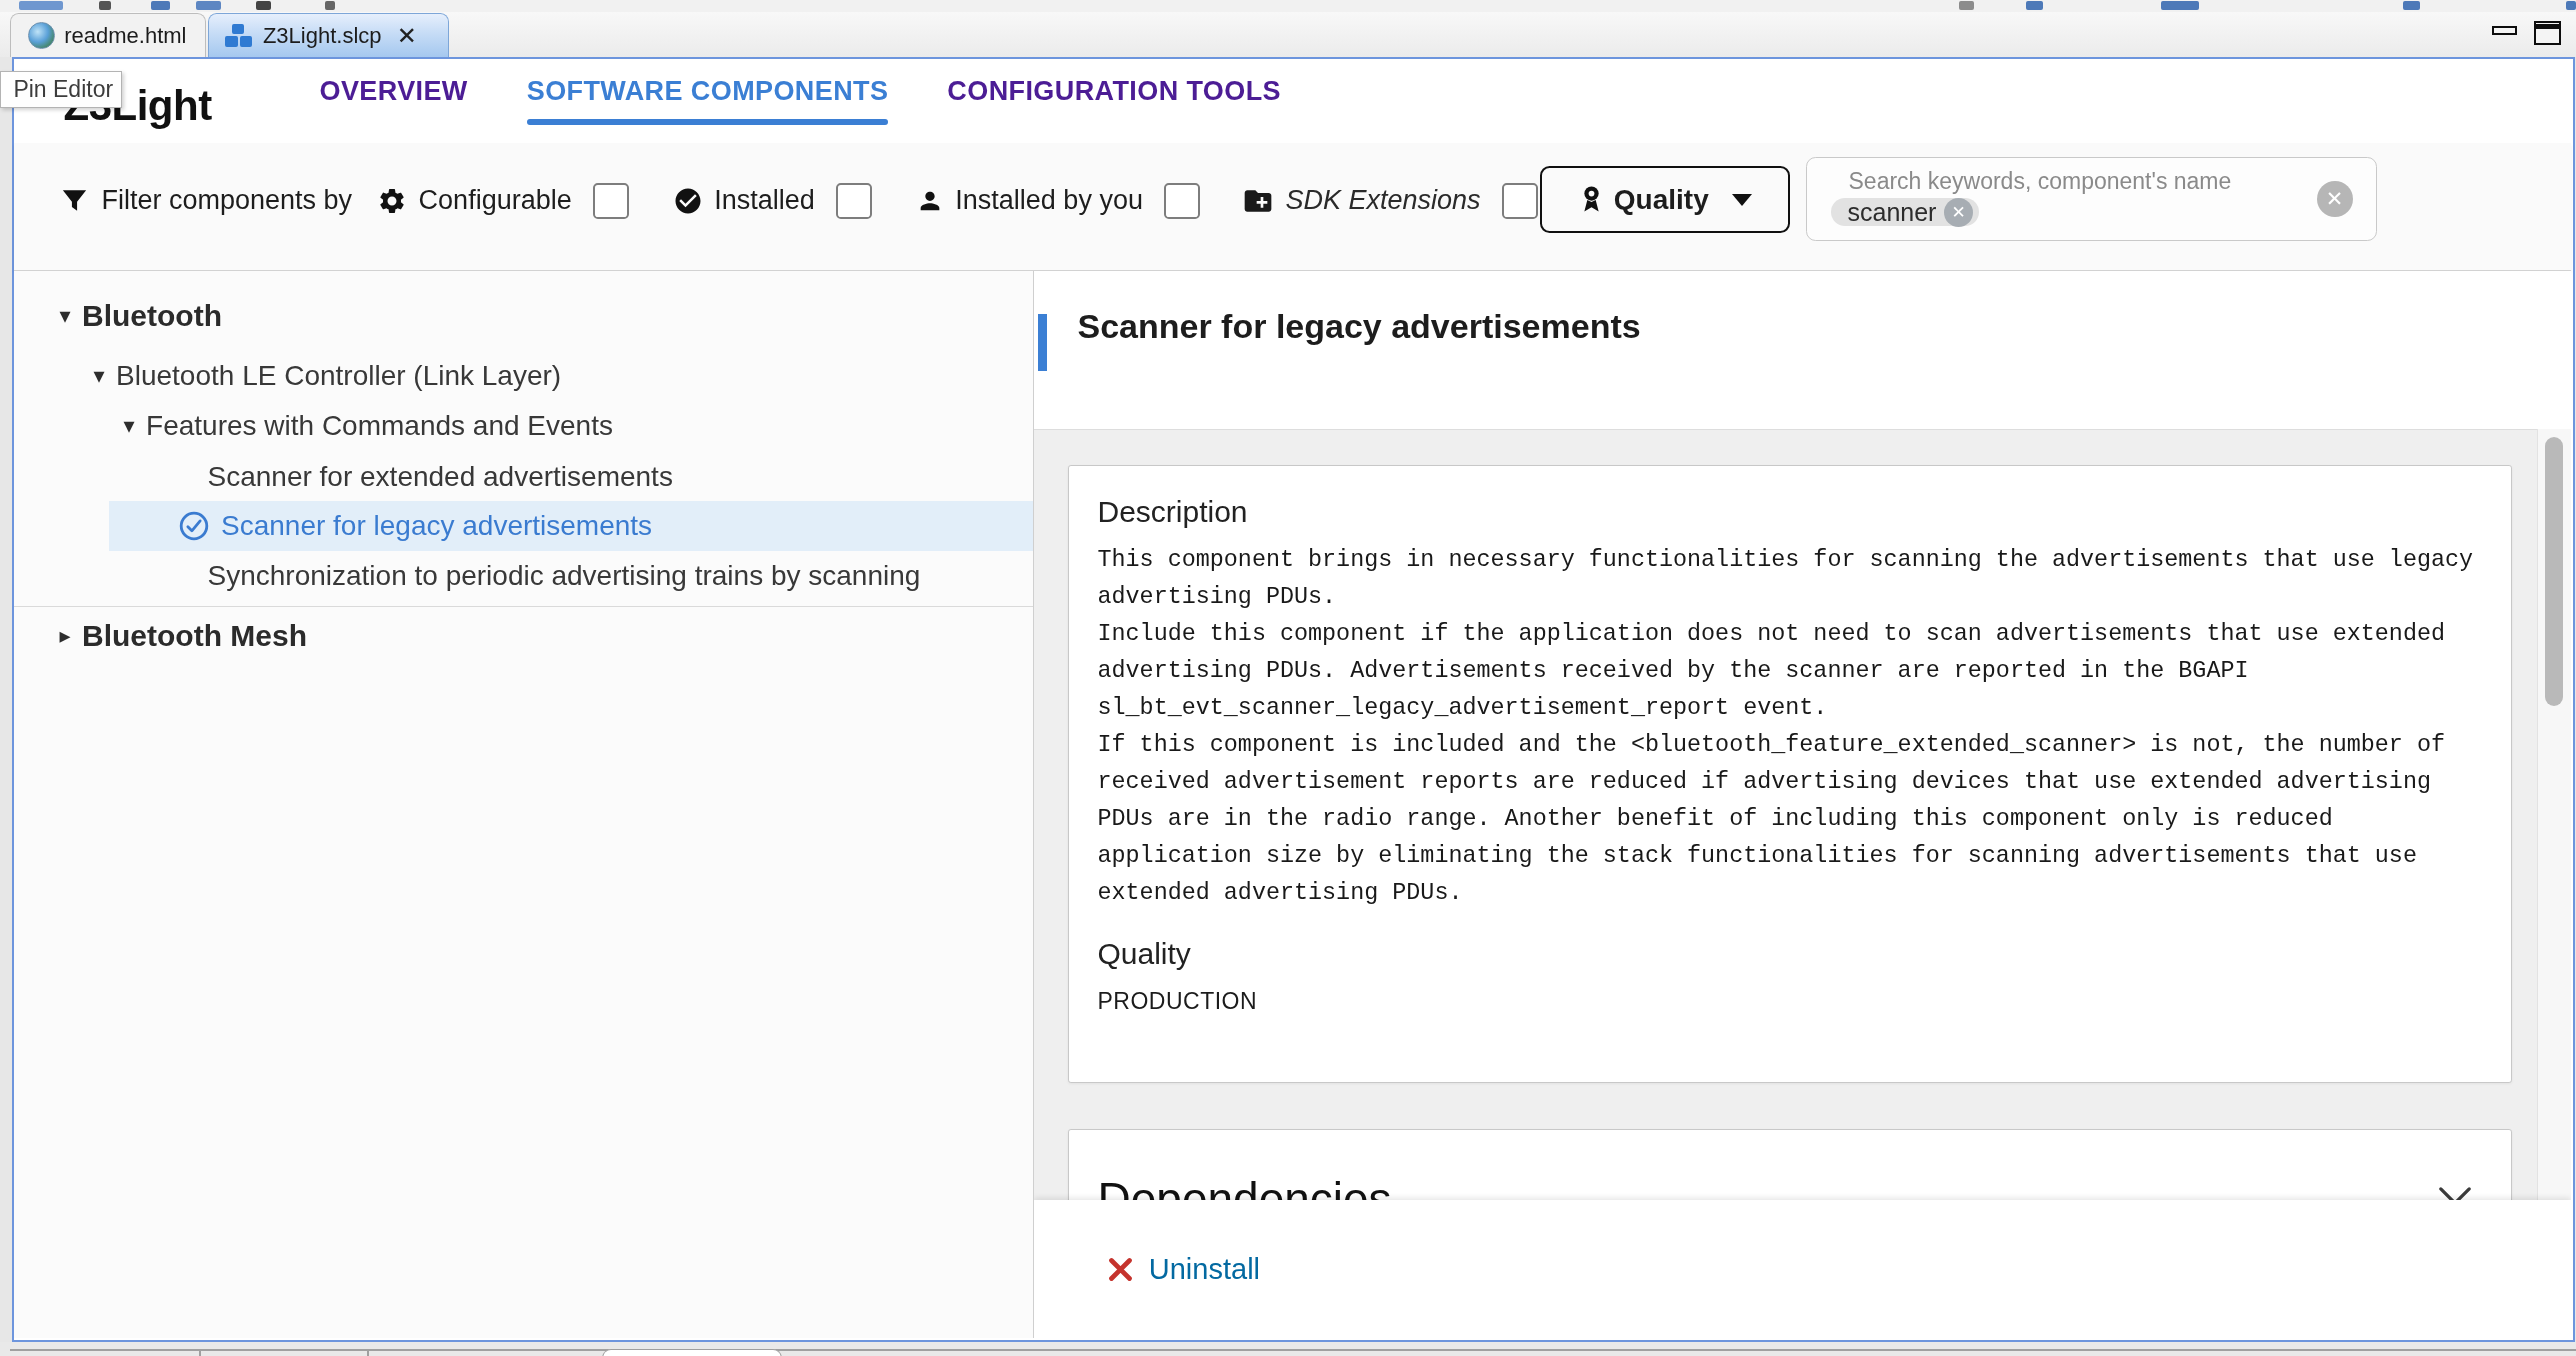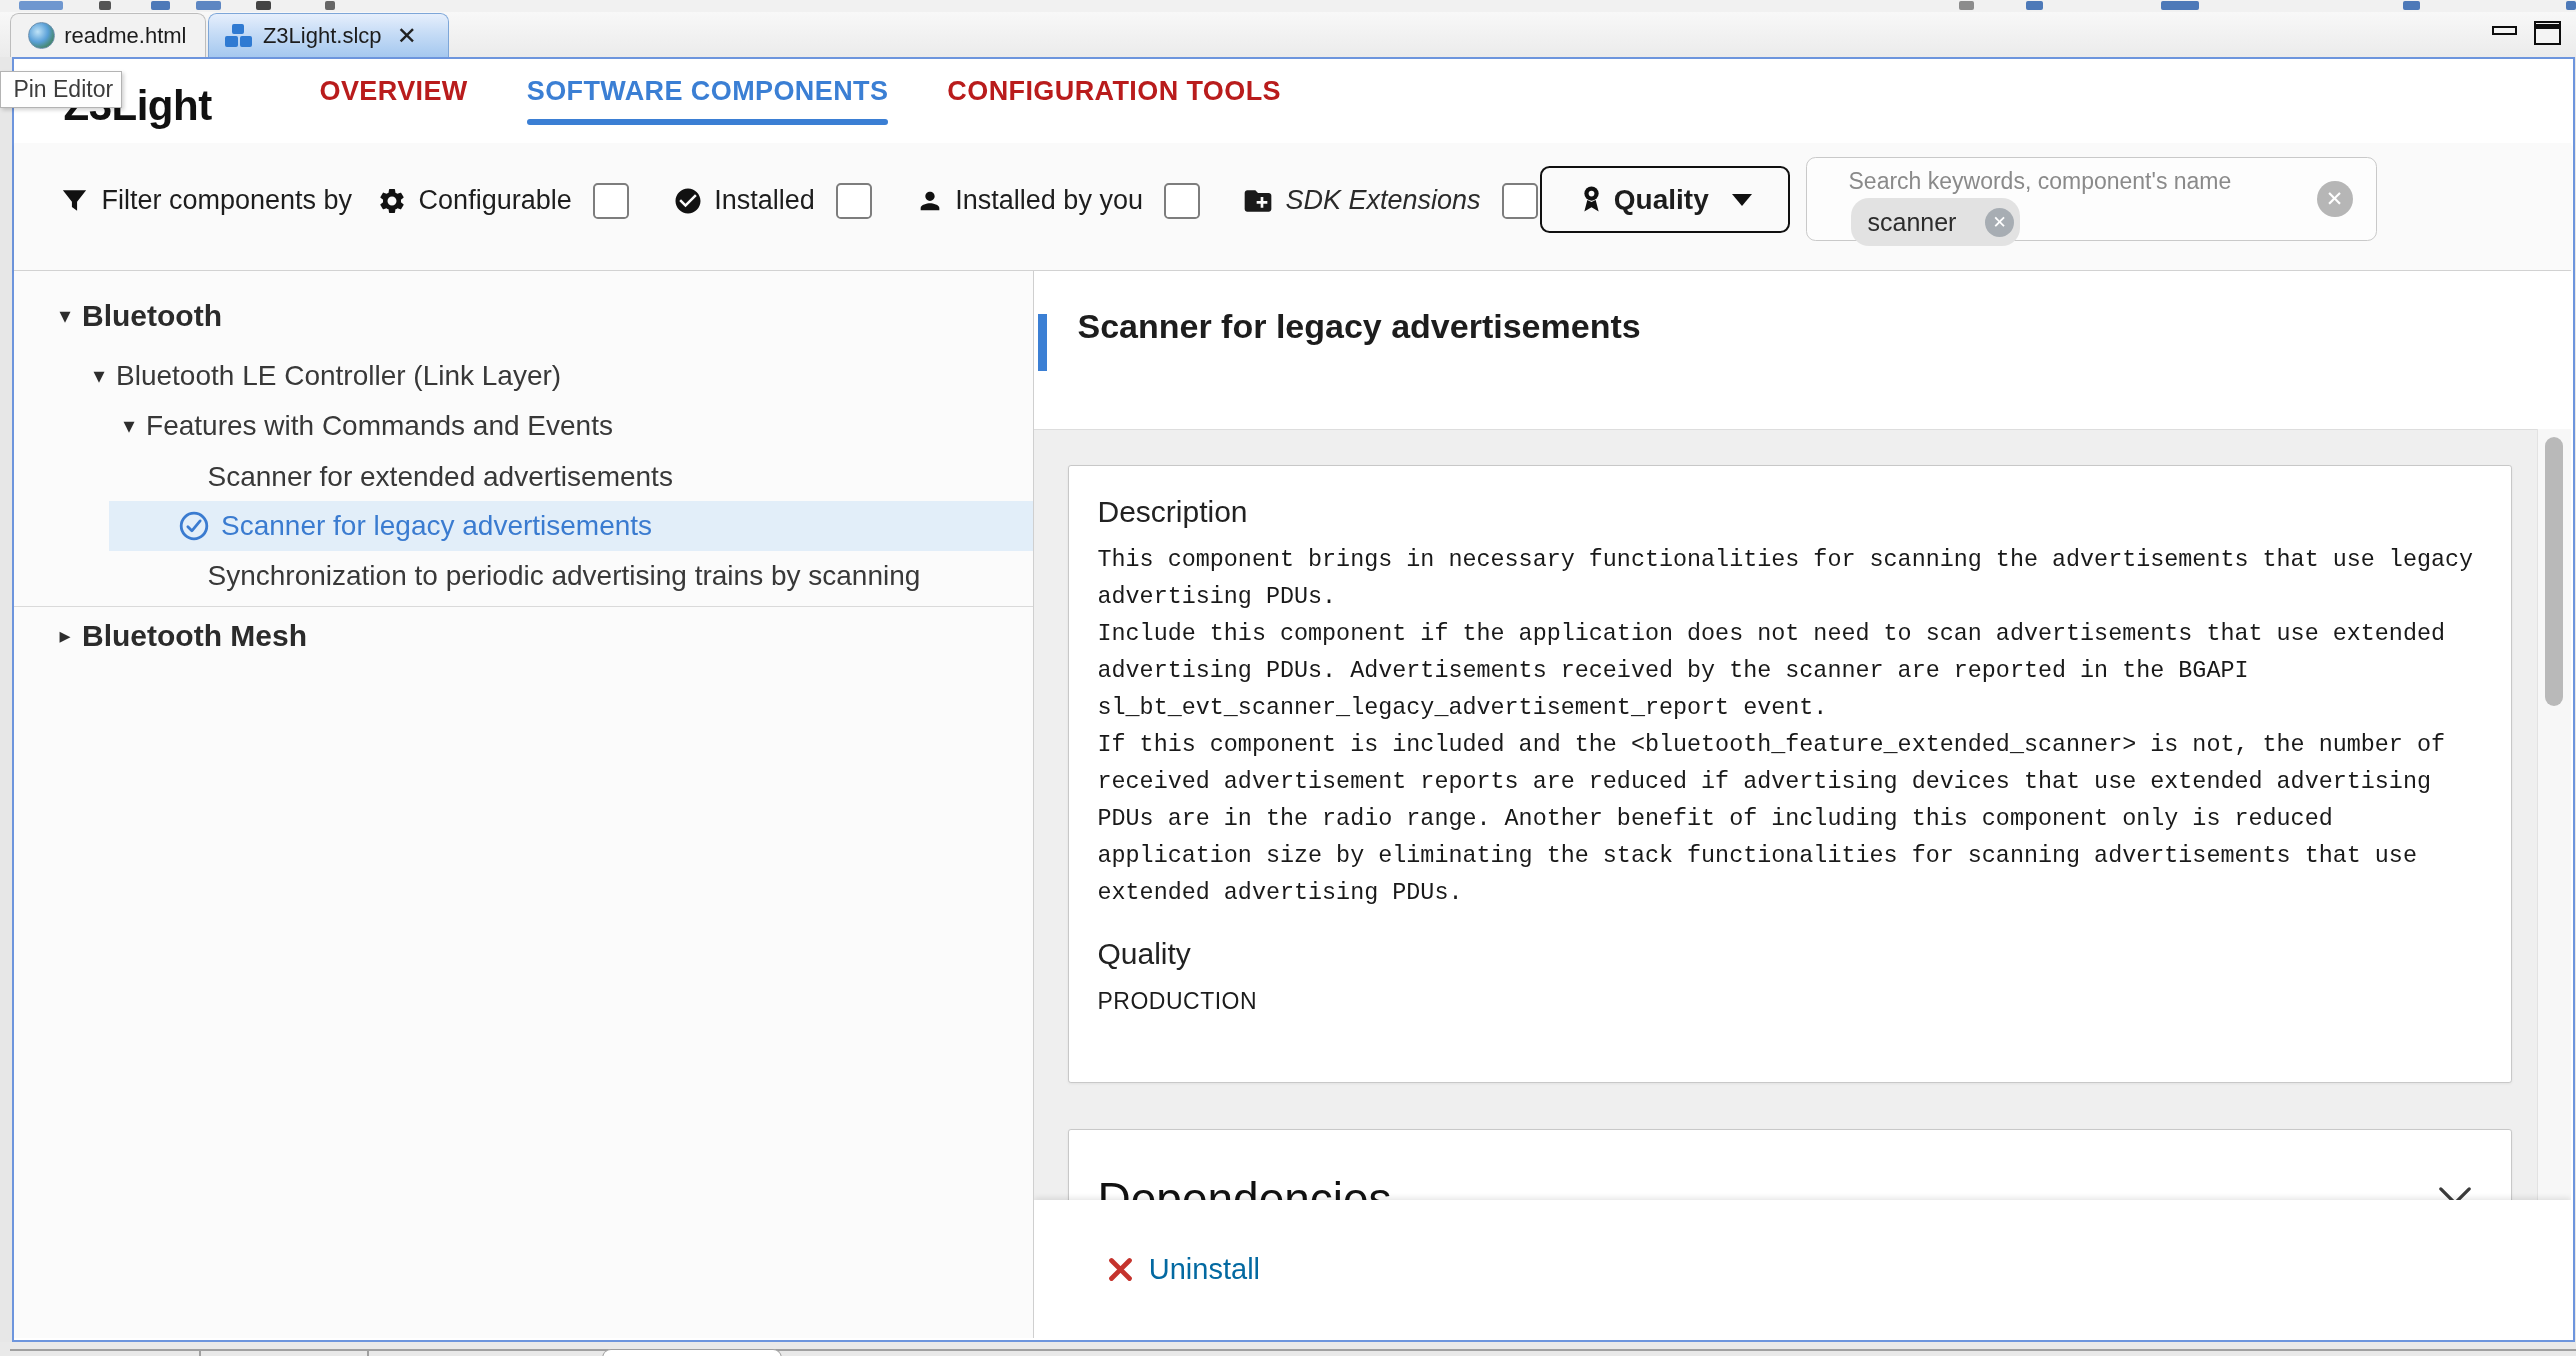--- a/index.html
+++ b/index.html
@@ -33,41 +33,41 @@
   .btn-max{position:absolute;left:2534px;top:21px;width:27px;height:24px;border:2.9px solid #0d0d0d;box-sizing:border-box;background:#f4f4f4;}
   .btn-max i{display:block;height:4.8px;background:#0d0d0d;margin:1px 0 0 0;}
 
   
   .frame{position:absolute;left:11.5px;top:57px;width:2563px;height:1285px;border:2.9px solid #6d95dd;box-sizing:border-box;background:#fff;}
 
   
   .hdr{position:absolute;left:0;top:0;width:2557px;height:84px;background:#fff;border-bottom:1px solid #ececec;}
   .ptitle{position:absolute;left:50px;top:23px;font-size:42px;font-weight:700;color:#111;letter-spacing:-0.5px;}
   .ntabs{position:absolute;left:306px;top:0;height:84px;display:flex;column-gap:59px;align-items:flex-start;}
-  .ntab{position:relative;padding-top:17px;font-size:27px;font-weight:700;letter-spacing:0.4px;color:#b91c1c;white-space:nowrap;}
+  .ntab{position:relative;padding-top:17px;font-size:27px;font-weight:700;letter-spacing:0.4px;color:#4c1d95;white-space:nowrap;}
   .ntab.active{color:#3b7fd4;}
   .ntab.active::after{content:"";position:absolute;left:0;right:0;top:60px;height:5.7px;background:#3b7fd4;border-radius:2.9px;}
 
   
   .filterband{position:absolute;left:0;top:84px;width:2557px;height:128px;background:#fafafa;border-bottom:1.9px solid #d2d2d2;box-shadow:0 1.9px 2.9px rgba(0,0,0,.07);box-sizing:border-box;}
   .fitems{position:absolute;left:45px;top:0;height:115px;display:flex;align-items:center;}
   .fitems svg{flex:none;}
   .flabel{font-size:27px;color:#1d1d1d;white-space:nowrap;}
   .flabel.main{margin-left:12px;}
   .fgroup{display:flex;align-items:center;}
   .g1{margin-left:25px;} .g2{margin-left:44px;} .g3{margin-left:44px;} .g4{margin-left:42px;}
   .fgroup .flabel{margin-left:11.5px;}
   .fgroup .flabel.it{font-style:italic;color:#2a2a2a;}
   .cbox{width:32px;height:32px;border:2.9px solid #7d7d7d;border-radius:4.8px;background:#fff;margin-left:21px;flex:none;}
   .qualbtn{position:absolute;left:1526px;top:23px;width:250px;height:67px;border:2.9px solid #101010;border-radius:9.6px;box-sizing:border-box;display:flex;align-items:center;justify-content:center;background:#fafafa;}
   .qualbtn .flabel{font-weight:700;font-size:28px;margin-left:7.6px;}
   .dtri{width:0;height:0;border-left:10.5px solid transparent;border-right:10.5px solid transparent;border-top:12.4px solid #101010;margin-left:23px;}
   .searchbox{position:absolute;left:1792px;top:14.3px;width:571px;height:84px;background:#fdfdfd;border:1.9px solid #c9c9c9;border-radius:9.6px;box-sizing:border-box;}
   .sph{position:absolute;left:42px;top:9.6px;font-size:23px;color:#8a8a8a;}
-  .chip{position:absolute;left:44px;top:40px;height:48px;border-radius:18px;background:#e2e2e2;display:flex;align-items:center;padding:0 5.7px 0 17px;gap:21px;}
+  .chip{position:absolute;left:24px;top:40px;height:28px;border-radius:18px;background:#e2e2e2;display:flex;align-items:center;padding:0 5.7px 0 17px;}
   .chip .ctext{font-size:25px;color:#2c2c2c;}
   .xcirc{display:flex;align-items:center;justify-content:center;border-radius:50%;background:#a7adb3;color:#fff;}
   .chip .xcirc{width:29px;height:29px;font-size:17px;margin-left:7.6px;}
   .clearx{position:absolute;right:23px;top:23px;width:36px;height:36px;font-size:21px;background:#b6b6b6;}
 
   
   .contentrow{position:absolute;left:0;top:212px;width:2557px;height:1067px;display:flex;}
   .tree{position:relative;width:1019px;height:100%;background:#fbfbfb;border-right:1px solid #cfcfcf;box-sizing:content-box;flex:none;}
   .trow{position:absolute;left:0;right:0;height:50px;display:flex;align-items:center;}
   .trow .arrow{font-size:22px;color:#2d2d2d;margin-right:11.5px;}

